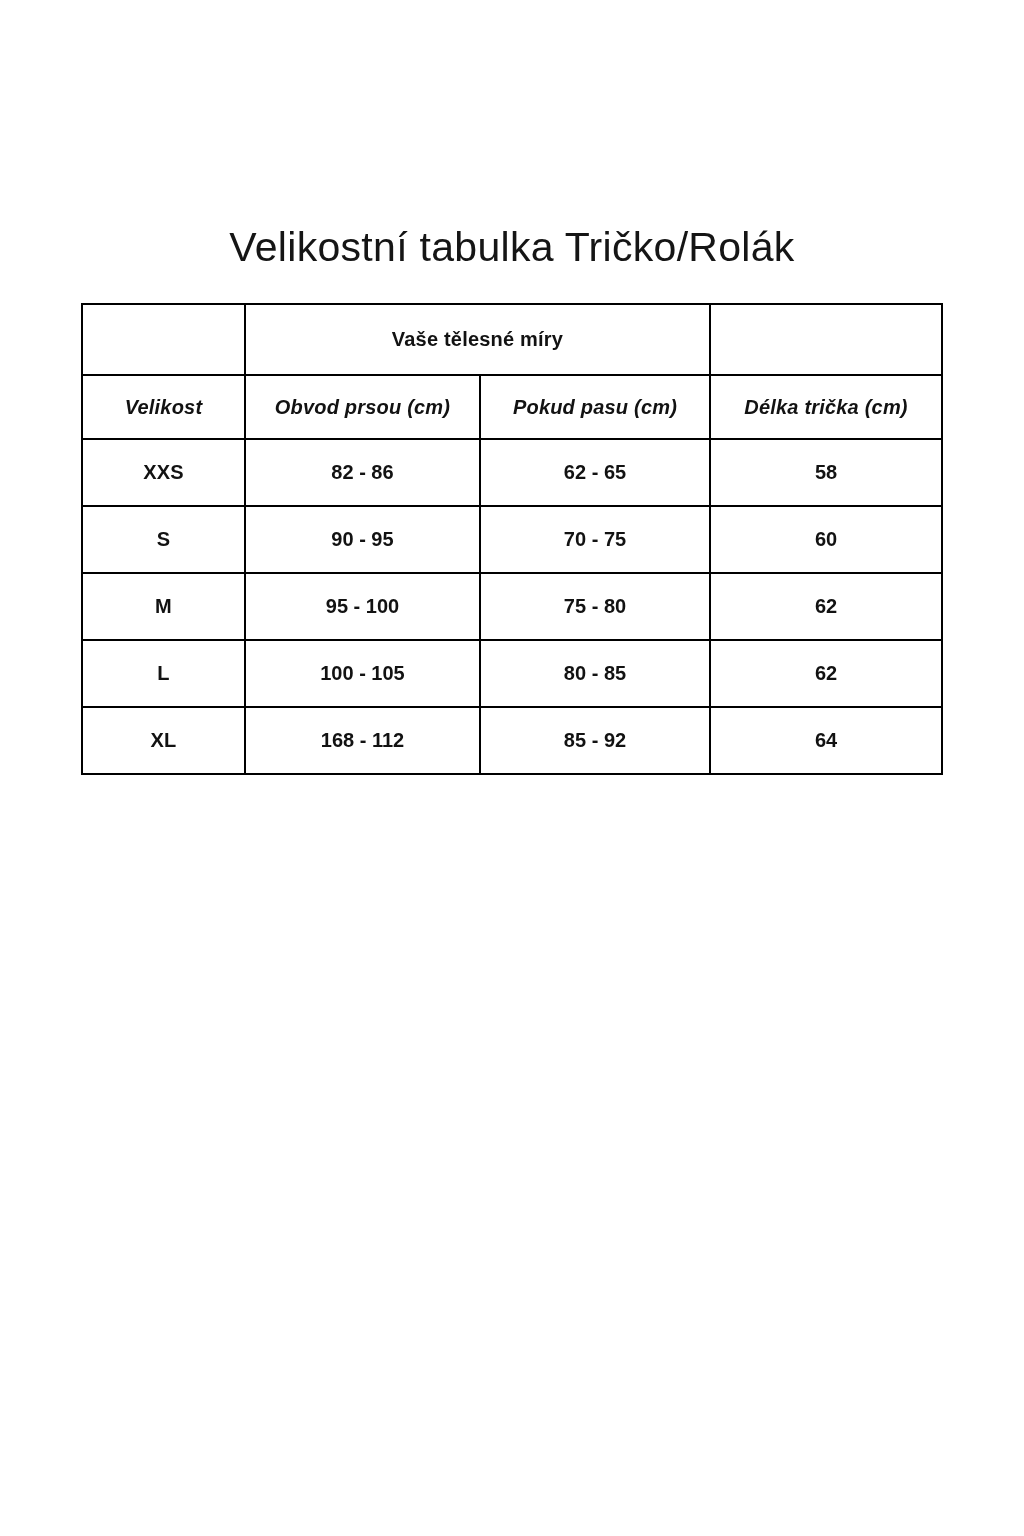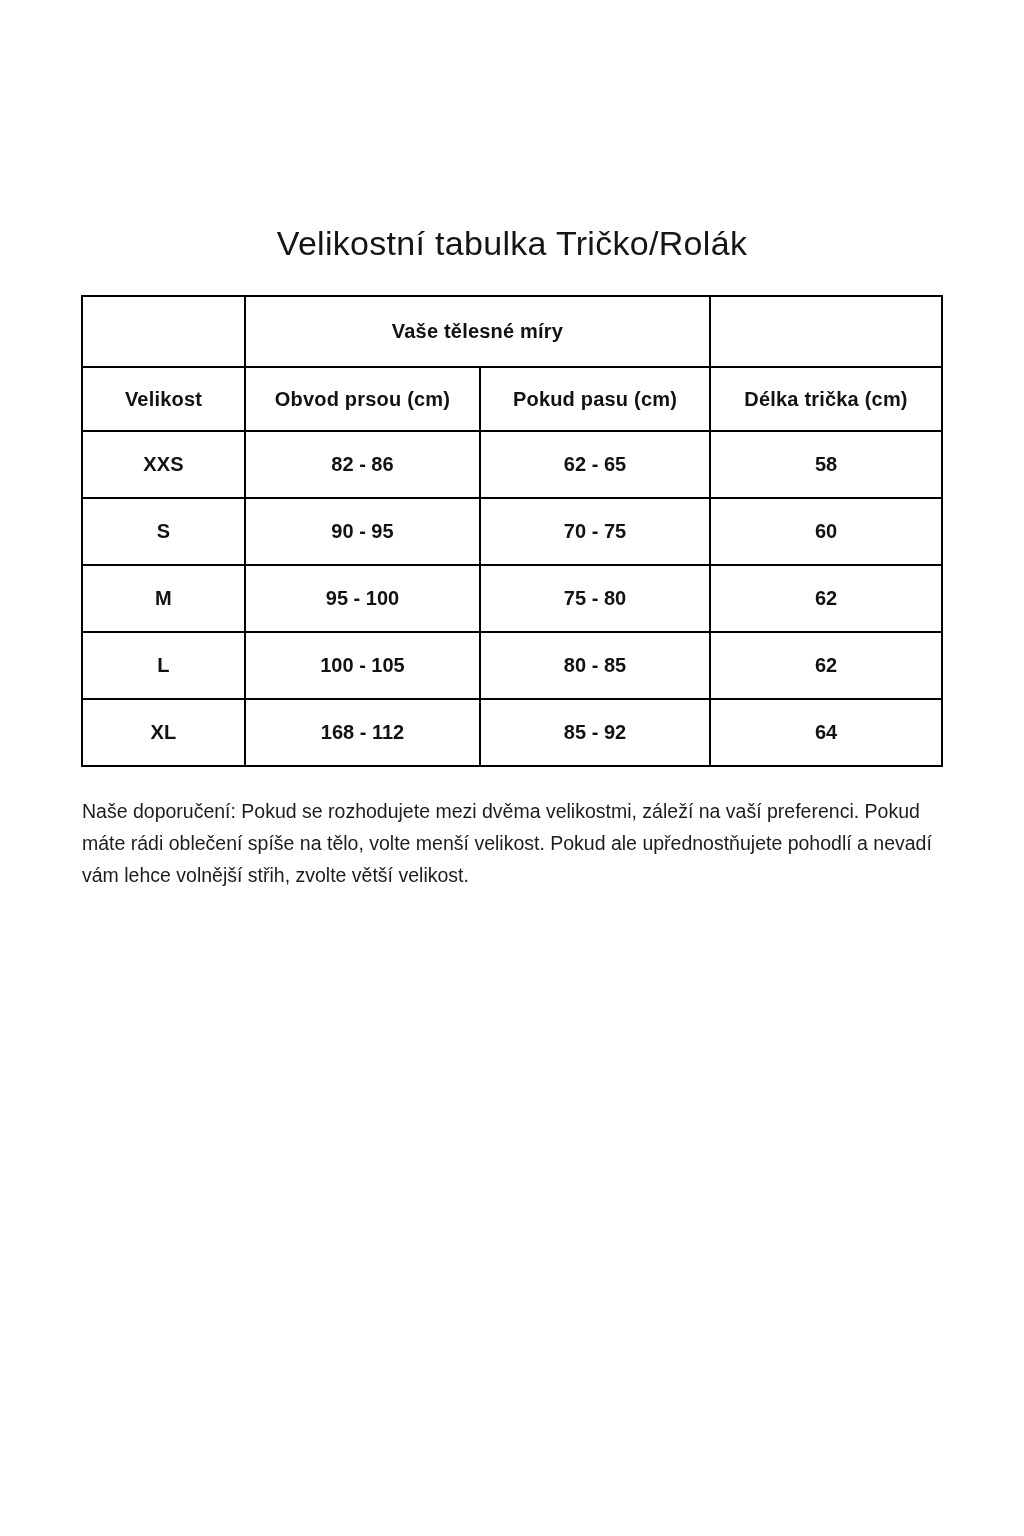--- a/index.html
+++ b/index.html
@@ -12,42 +12,42 @@
     }
     .page {
       width: 1024px;
       height: 1536px;
       background: #ffffff;
       padding-top: 224px;
       overflow: hidden;
     }
     .title {
       text-align: center;
-      font-size: 34px;
+      font-size: 41px;
       font-weight: 500;
       letter-spacing: 0.3px;
       margin: 0 0 32px 0;
       color: #151515;
     }
     table.size-table {
       border-collapse: collapse;
       margin: 0 auto;
       width: 860px;
       table-layout: fixed;
     }
     .size-table td, .size-table th {
       border: 2px solid #000000;
       text-align: center;
       vertical-align: middle;
       font-size: 20px;
       padding: 11px 6px;
       color: #121212;
     }
     .size-table .group-row td, .size-table .group-row th { height: 71px; }
-    .size-table .header-row th { height: 64px; }
+    .size-table .header-row th { height: 64px; font-style: italic; }
     .size-table .data-row td { height: 67px; }
     .size-table th, .size-table td.size-cell {
       font-weight: bold;
       letter-spacing: 0.2px;
     }
     .size-table td.value-cell {
       font-weight: bold;
     }
     .note {
       width: 860px;
@@ -118,15 +118,14 @@
 
     <tr class="data-row">
       <td class="size-cell">XL</td>
       <td class="value-cell">168 - 112</td>
       <td class="value-cell">85 - 92</td>
       <td class="value-cell">64</td>
     </tr>
   </tbody>
     </table>
 
-  <p class="note">Naše doporučení: Pokud se rozhodujete mezi dvěma velikostmi, záleží na vaší preferenci. Pokud máte rádi oblečení spíše na tělo, volte menší velikost. Pokud ale upřednostňujete pohodlí a nevadí vám lehce volnější střih, zvolte větší velikost.</p>
 
 </div>
 
 </body></html>

